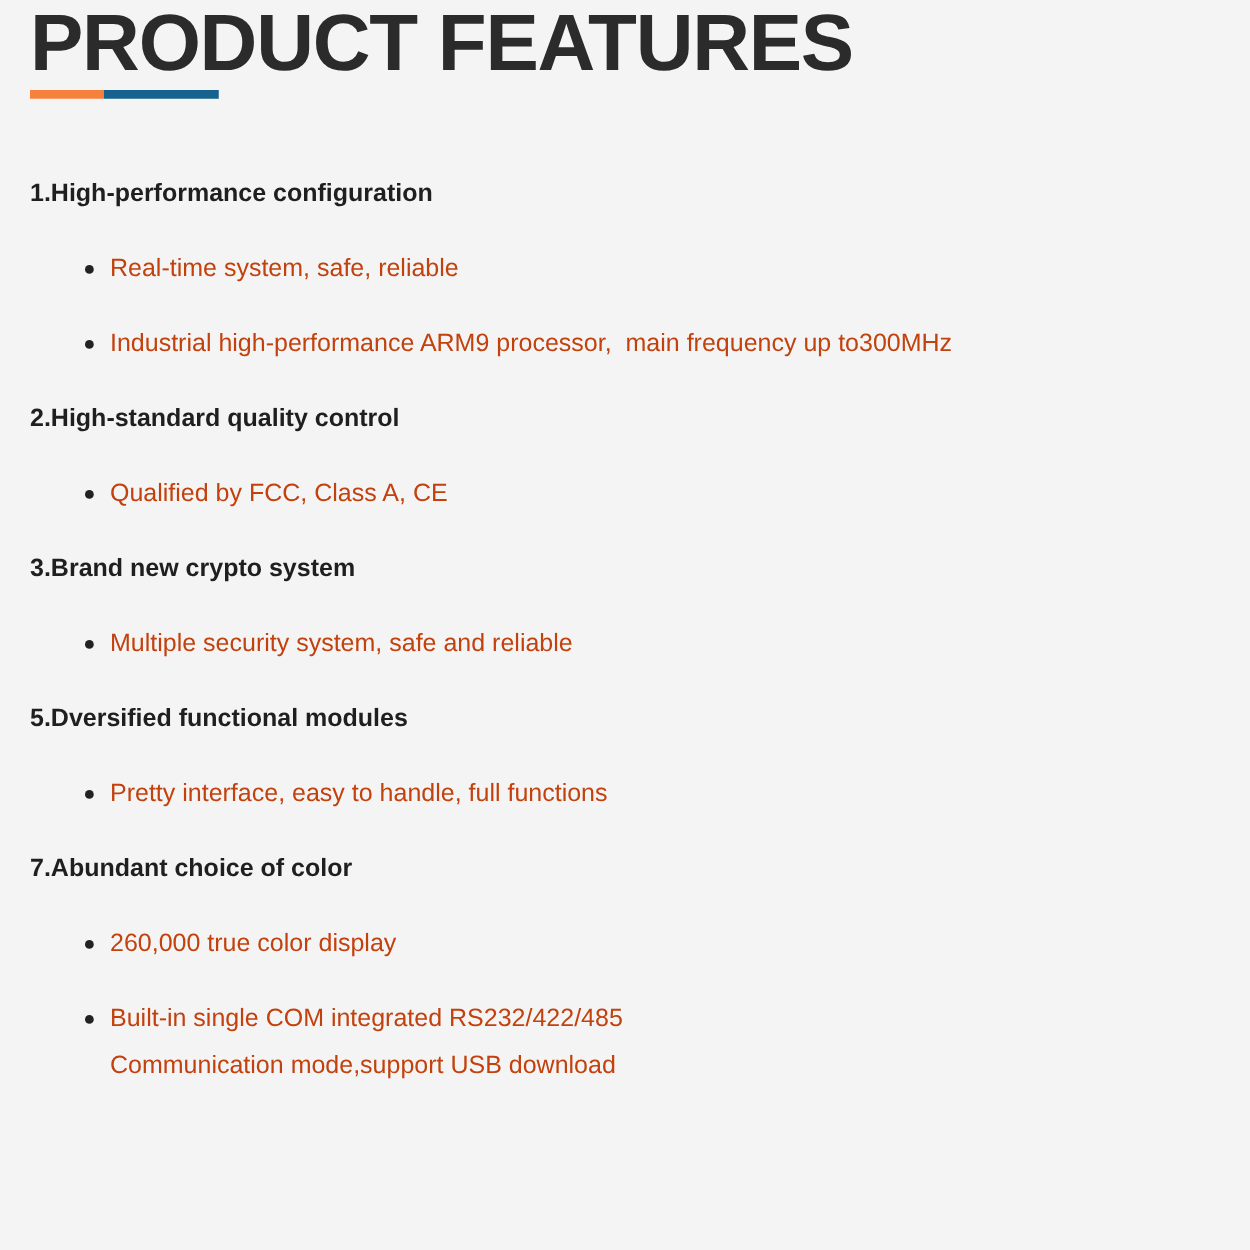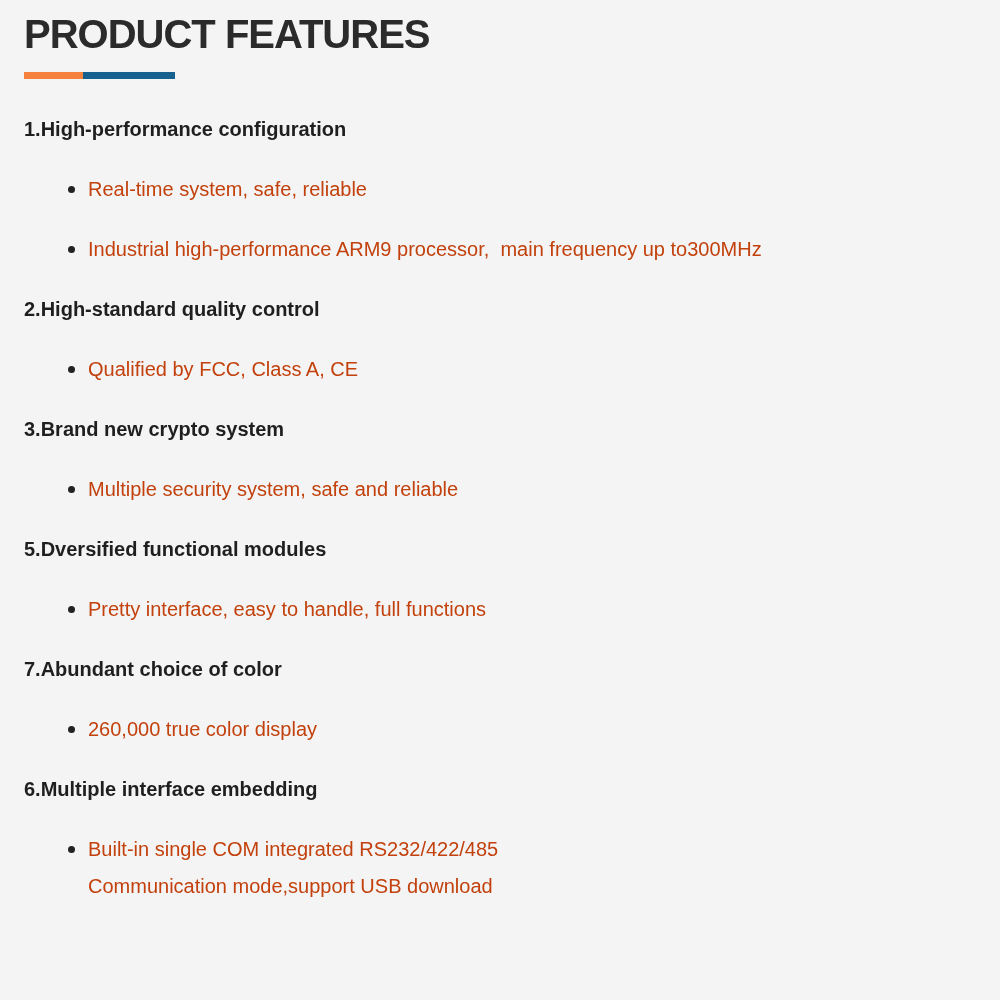--- a/index.html
+++ b/index.html
@@ -13,21 +13,21 @@
     background: var(--background, #f4f4f5);
     color: var(--text, #232323);
     font-family: "Liberation Sans", sans-serif;
   }
   .page {
     padding: 2px 24px 0 24px;
     box-sizing: border-box;
   }
   .page-title {
     margin: 0;
-    font-size: 40px;
+    font-size: 64px;
     line-height: 64px;
     font-weight: 600;
     letter-spacing: -1px;
     color: #2b2b2b;
   }
   .accent-bar {
     margin-top: 6px;
     display: flex;
     height: 7px;
     width: 151px;
@@ -36,21 +36,21 @@
     width: 59px;
     height: 7px;
     background: var(--accent-orange, #f6813c);
   }
   .accent-bar .seg-blue {
     width: 92px;
     height: 7px;
     background: var(--accent-blue, #16618e);
   }
   .content {
-    margin-top: 32px;
+    margin-top: 58px;
   }
   .section-heading {
     margin: 0 0 23px 0;
     font-size: 20px;
     line-height: 37px;
     font-weight: 700;
     color: #1f1f1f;
     letter-spacing: 0;
   }
   ul.bullets {
@@ -130,21 +130,20 @@
     </ul>
 
     <h2 class="section-heading">7.Abundant choice of color</h2>
     <ul class="bullets">
       <li>
         <span class="bullet-dot"></span>
         <span class="bullet-text">260,000 true color display</span>
       </li>
     </ul>
 
-    <h2 class="section-heading">6.Multiple interface embedding</h2>
     <ul class="bullets">
       <li>
         <span class="bullet-dot"></span>
         <span class="bullet-text">Built-in single COM integrated RS232/422/485
 Communication mode,support USB download</span>
       </li>
     </ul>
 
   </div>
 </div>

